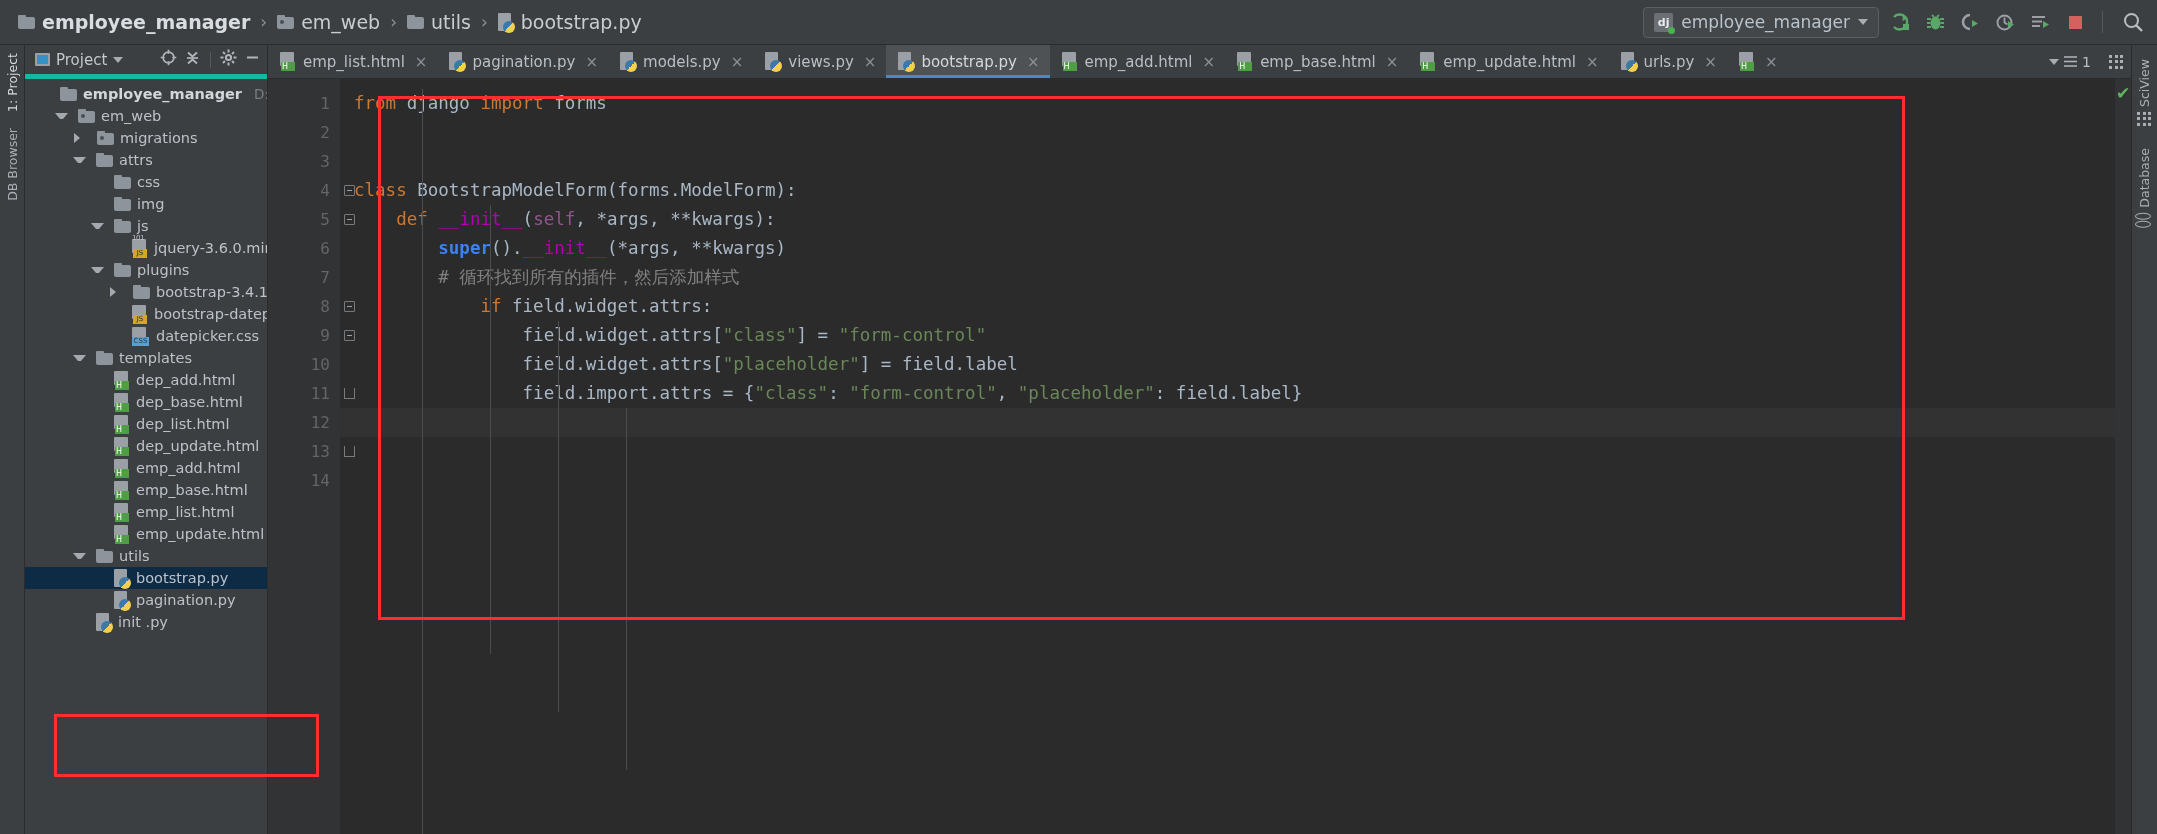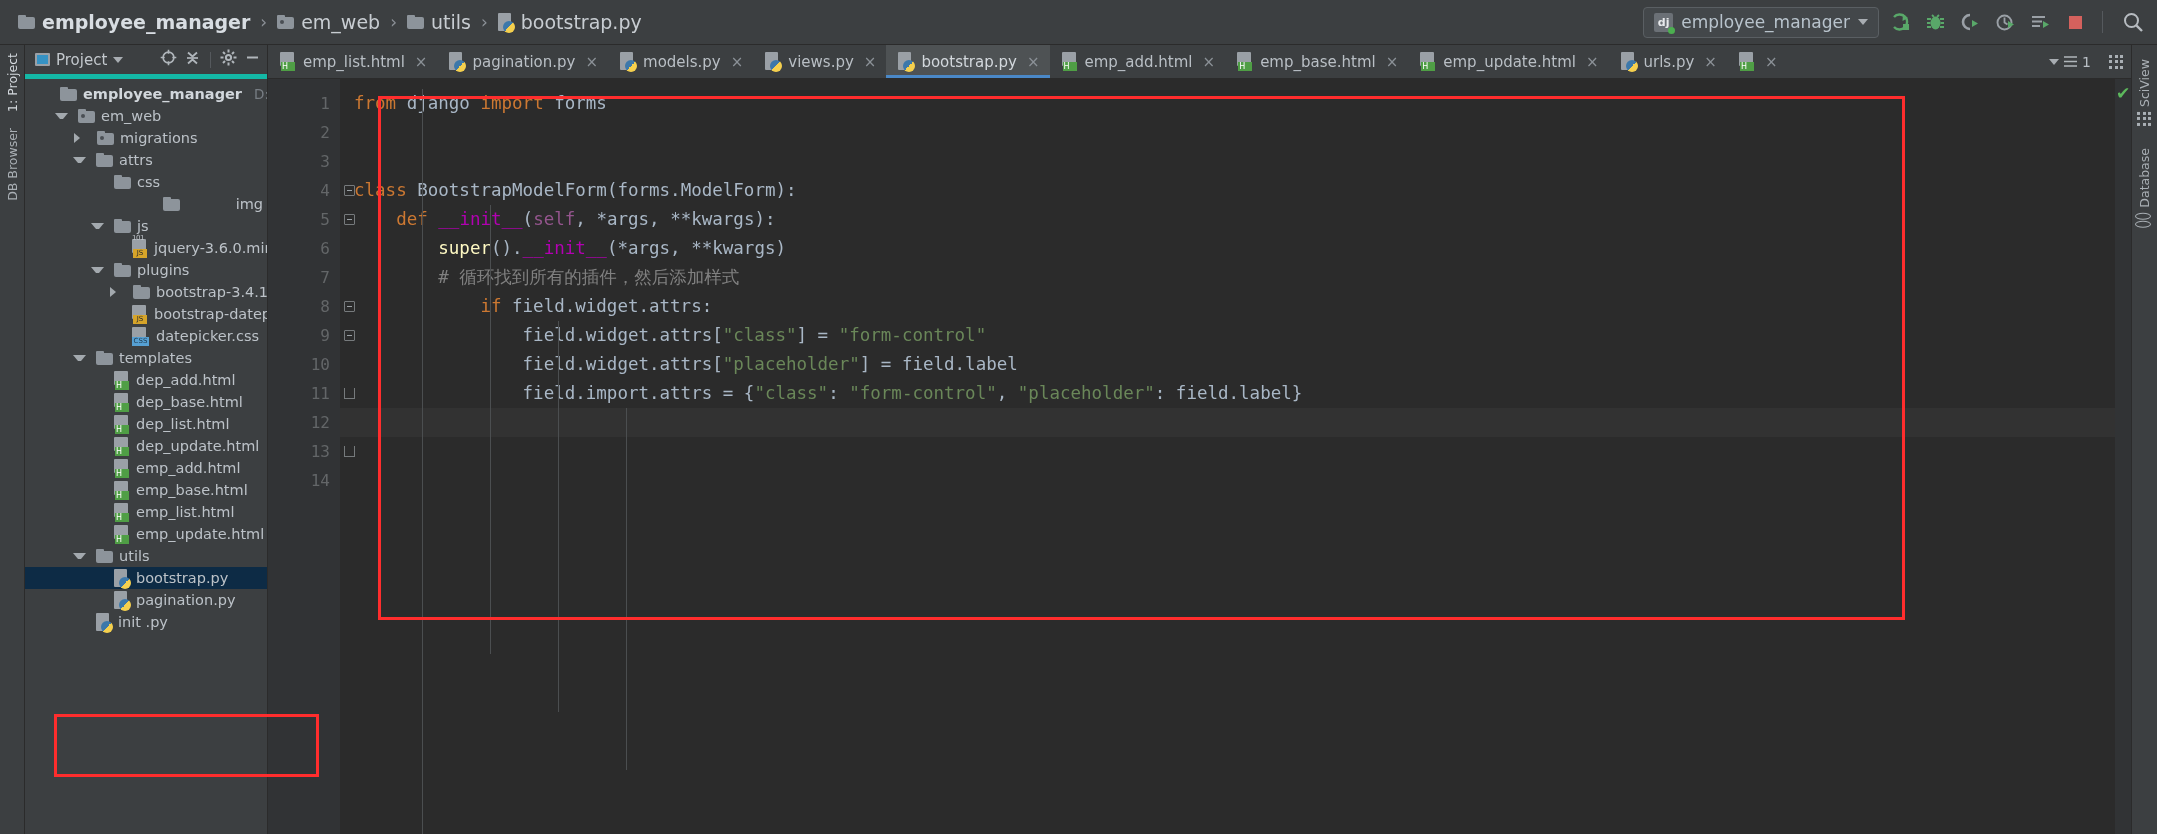--- a/index.html
+++ b/index.html
@@ -231,21 +231,21 @@
   }
 
   
   .kw  { color: #cc7832; }
   .cls { color: #a9b7c6; }
   .dun { color: #b200b2; }
   .self{ color: #94558d; }
   .str { color: #6a8759; }
   .cmt { color: #808080; }
   .pln { color: #a9b7c6; }
-  .bi  { color: #fef9c3; }
+  .bi  { color: #3b82f6; font-weight: bold; }
 
   
   .marker-strip {
     width: 16px; min-width: 16px; background: #313335;
     display: flex; flex-direction: column; align-items: center; padding-top: 6px;
   }
   .ok-check { color: #5cb85c; font-size: 17px; line-height: 1; }
 
   
   .rightstrip {
@@ -432,21 +432,21 @@
         <div class="row" style="padding-left: 44px;">
           <span class="tw down"></span>
           <span class="ico ico-folder"></span>
           <span class="label">attrs</span>
         </div>
         <div class="row" style="padding-left: 62px;">
           <span class="tw none"></span>
           <span class="ico ico-folder"></span>
           <span class="label">css</span>
         </div>
-        <div class="row" style="padding-left: 62px; justify-content: space-between;">
+        <div class="row" style="padding-left: 62px;">
           <span class="tw none"></span>
           <span class="ico ico-folder"></span>
           <span class="label">img</span>
         </div>
         <div class="row" style="padding-left: 62px;">
           <span class="tw down"></span>
           <span class="ico ico-folder"></span>
           <span class="label">js</span>
         </div>
         <div class="row" style="padding-left: 80px;">

